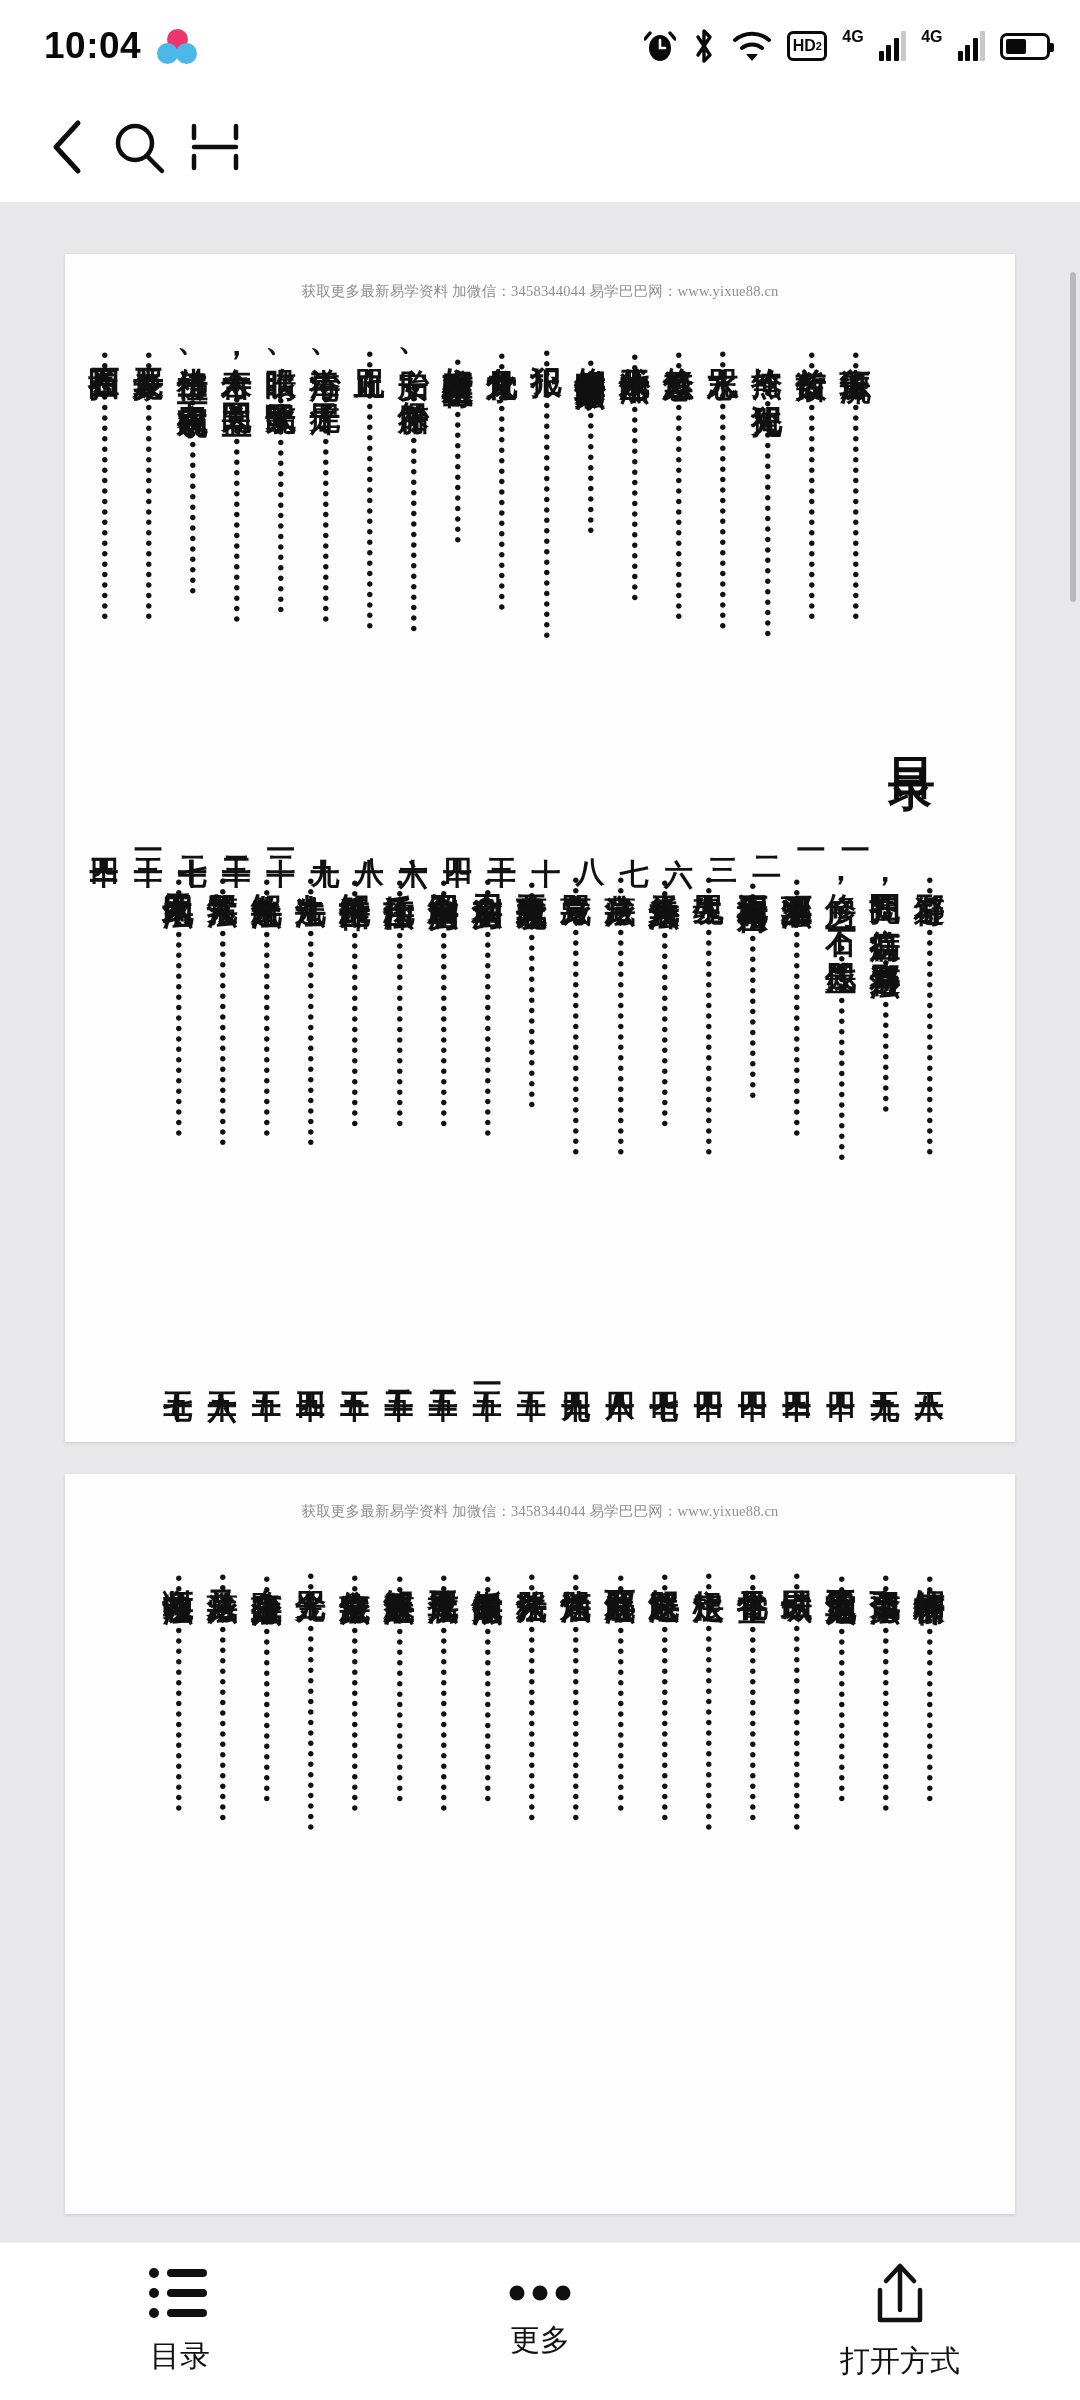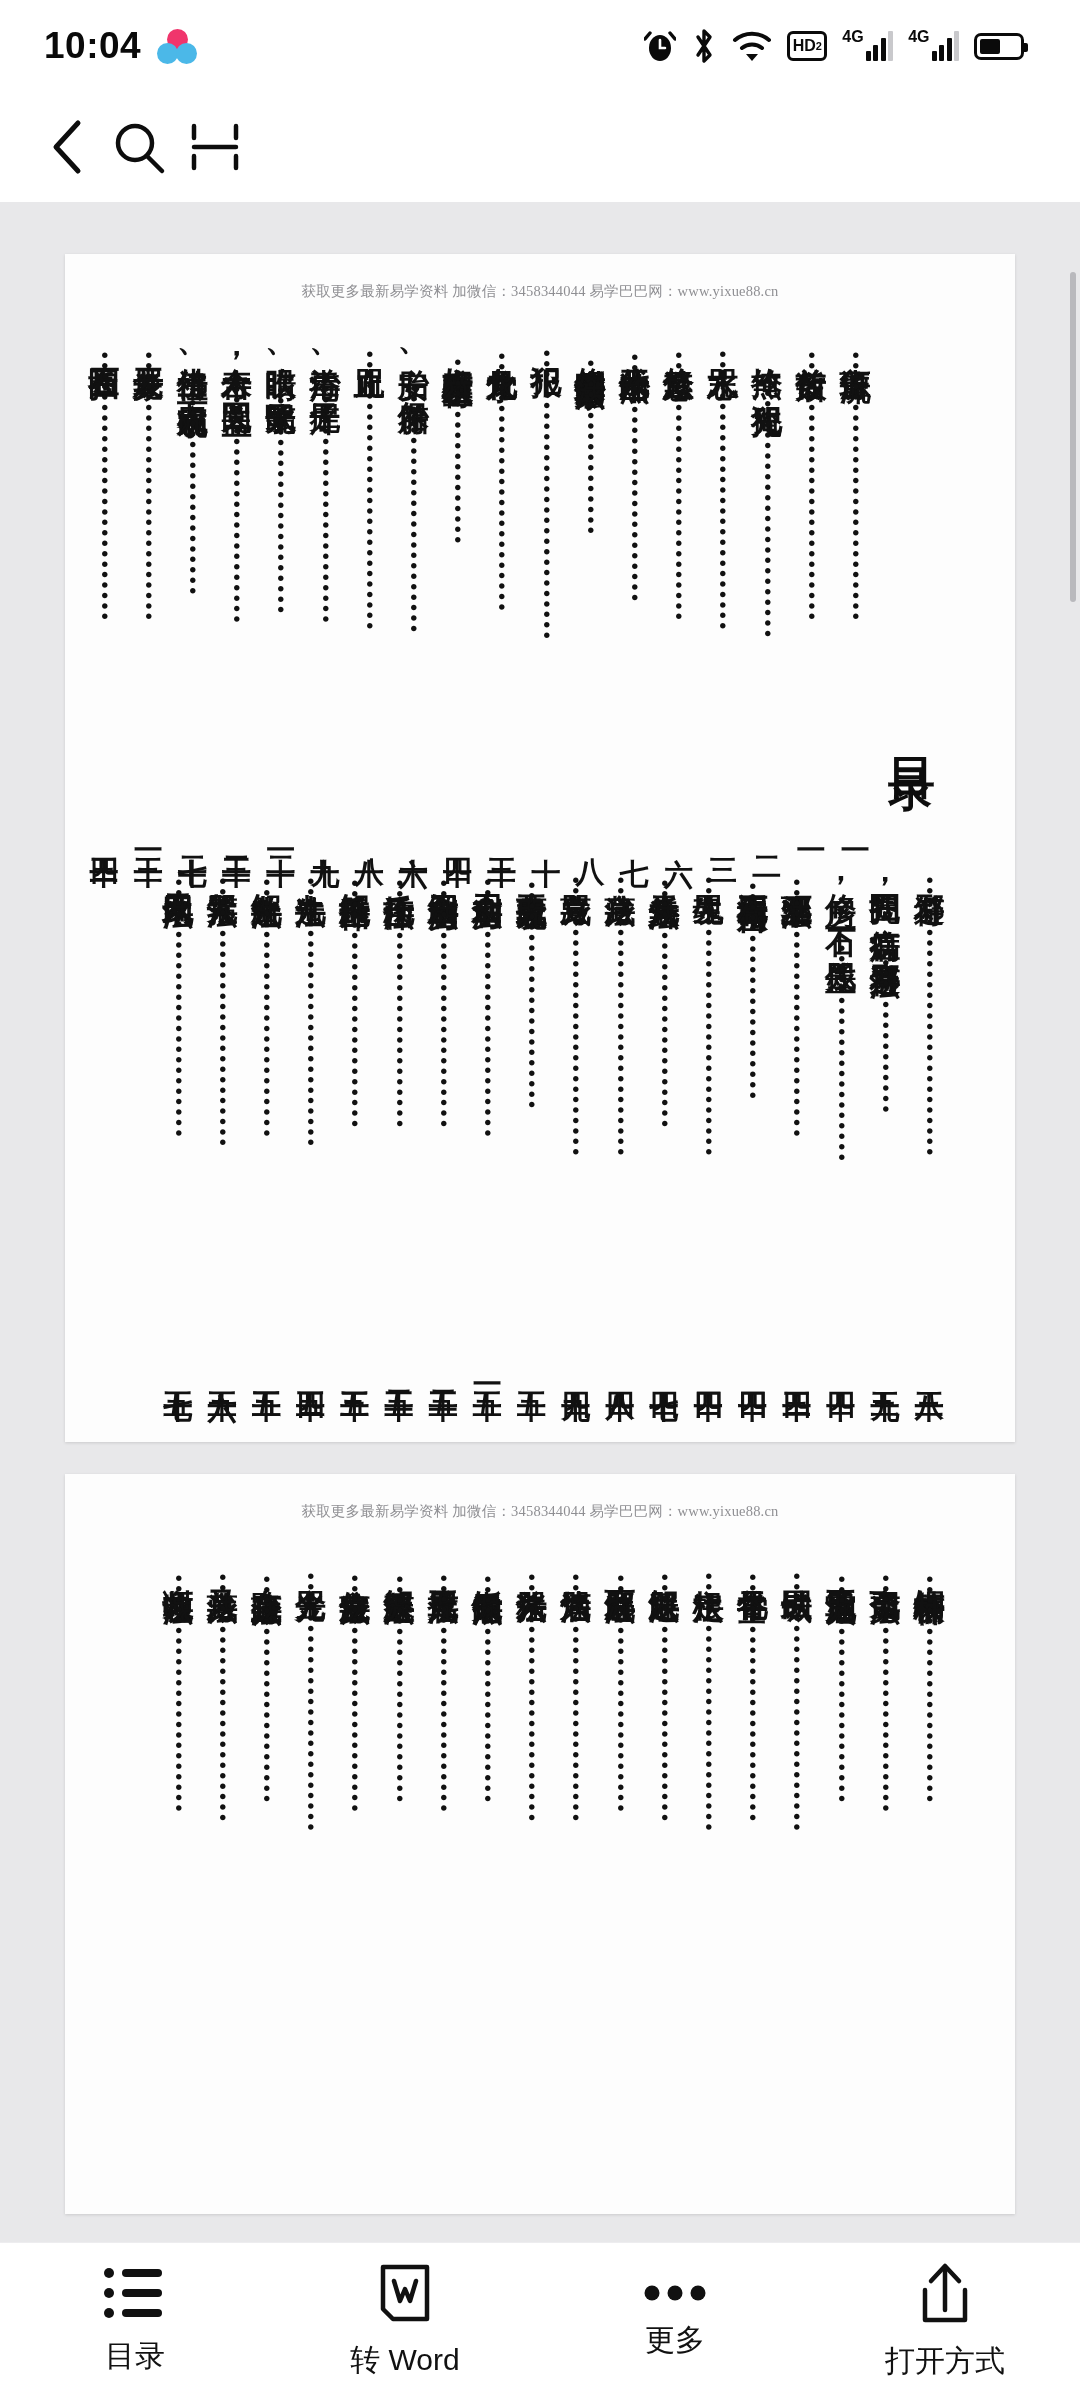--- a/index.html
+++ b/index.html
@@ -8,21 +8,21 @@
     font-family: "Liberation Sans", "DejaVu Sans", sans-serif;
     background:#e8e8ea;
     overflow:hidden;
     position:relative;
   }
 
   
   .statusbar{
     height:92px; background:#ffffff;
     display:flex; align-items:center;
-    padding:0 56px 0 44px;
+    padding:0 30px 0 44px;
     position:relative;
   }
   .sb-left{ display:flex; align-items:center; gap:16px; }
   .sb-time{ font-size:37px; font-weight:600; color:#0a0a0a; letter-spacing:.5px;}
   .sb-logo{ width:40px; height:34px; position:relative; }
   .sb-logo i{ position:absolute; border-radius:50%; display:block; }
   .sb-logo i.a{ width:21px;height:21px; left:10px; top:0; background:#f0356c; }
   .sb-logo i.b{ width:21px;height:21px; left:0;  top:14px; background:#4bb8e8; }
   .sb-logo i.c{ width:21px;height:21px; left:19px;top:14px; background:#4bb8e8; }
   .sb-right{ margin-left:auto; display:flex; align-items:center; gap:15px; }
@@ -30,21 +30,21 @@
   .hd-box{
     width:40px;height:30px;border:3.5px solid #0a0a0a;border-radius:6px;
     display:flex;align-items:center;justify-content:center;
     font-size:16px;font-weight:700;color:#0a0a0a;line-height:1;
   }
   .sig{ display:flex; align-items:flex-end; gap:2.5px; height:30px; }
   .sig b{ display:block; width:5px; background:#0a0a0a; border-radius:1px; }
   .sig b.g{ background:#c9c9cc; }
   .sig b:nth-child(1){height:10px;} .sig b:nth-child(2){height:16px;}
   .sig b:nth-child(3){height:23px;} .sig b:nth-child(4){height:30px;}
-  .sig-wrap{ display:flex; align-items:flex-start; gap:2px; }
+  .sig-wrap{ display:flex; align-items:flex-start; gap:15px; }
   .sig-lab{ font-size:16px; font-weight:700; color:#0a0a0a; line-height:1; margin-top:-2px;}
   .batt{
     width:50px;height:27px;border:3.5px solid #0a0a0a;border-radius:7px;
     position:relative; padding:3px;
   }
   .batt:after{ content:""; position:absolute; right:-7px; top:7px; width:4px;height:9px;
     background:#0a0a0a; border-radius:0 2px 2px 0;}
   .batt i{ display:block; height:100%; width:52%; background:#0a0a0a; border-radius:2px;}
 
   
@@ -498,27 +498,20 @@
         <rect x="18" y="2" width="40" height="8" rx="4" fill="#111"></rect>
       <circle cx="5" cy="26" r="5" fill="#111"></circle>
         <rect x="18" y="22" width="40" height="8" rx="4" fill="#111"></rect>
       <circle cx="5" cy="46" r="5" fill="#111"></circle>
         <rect x="18" y="42" width="40" height="8" rx="4" fill="#111"></rect>
     </svg>
     <div class="tb-lab">目录</div>
   </div>
 
 
-  <div class="tb-item">
-    <svg width="52" height="60" viewBox="0 0 52 60">
-      <path d="M4 4 H48 V56 H14 L4 46 Z" stroke="#111" stroke-width="4.5" fill="none" stroke-linejoin="round"></path>
-      <path d="M15 18 L21 38 L26 26 L31 38 L37 18" stroke="#111" stroke-width="4.5" fill="none" stroke-linejoin="round" stroke-linecap="round"></path>
-    </svg>
-    <div class="tb-lab">转 Word</div>
-  </div>
 
   <div class="tb-item">
     <svg width="62" height="20" viewBox="0 0 62 20">
       <circle cx="8" cy="10" r="7.5" fill="#111"></circle>
       <circle cx="31" cy="10" r="7.5" fill="#111"></circle>
       <circle cx="54" cy="10" r="7.5" fill="#111"></circle>
     </svg>
     <div class="tb-lab">更多</div>
   </div>
 

